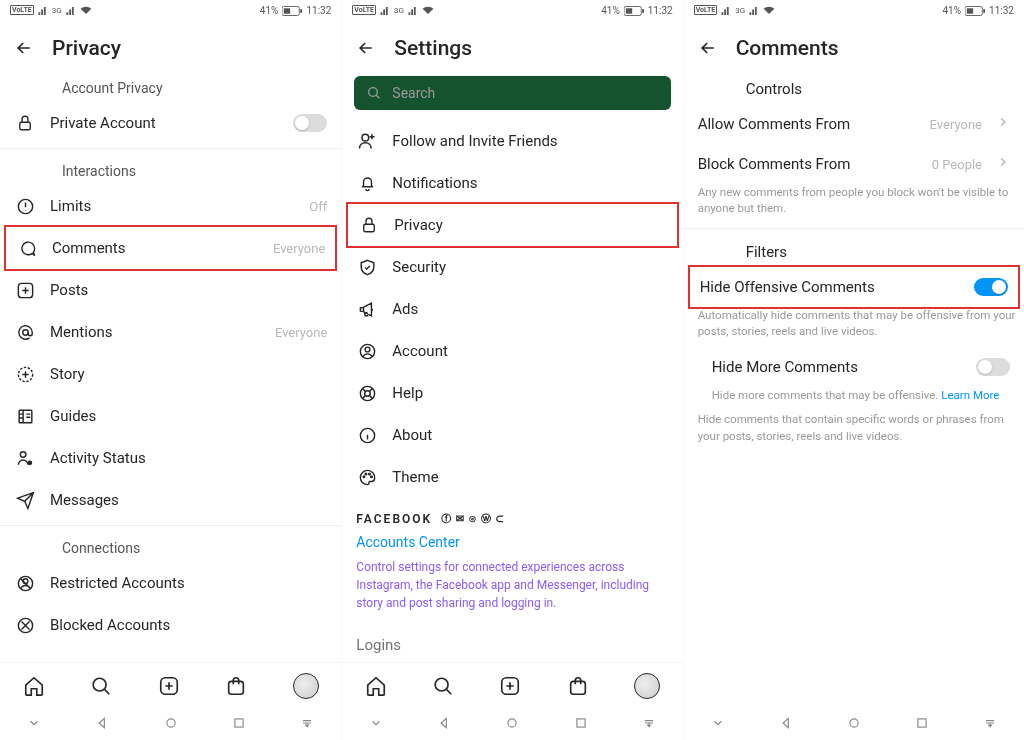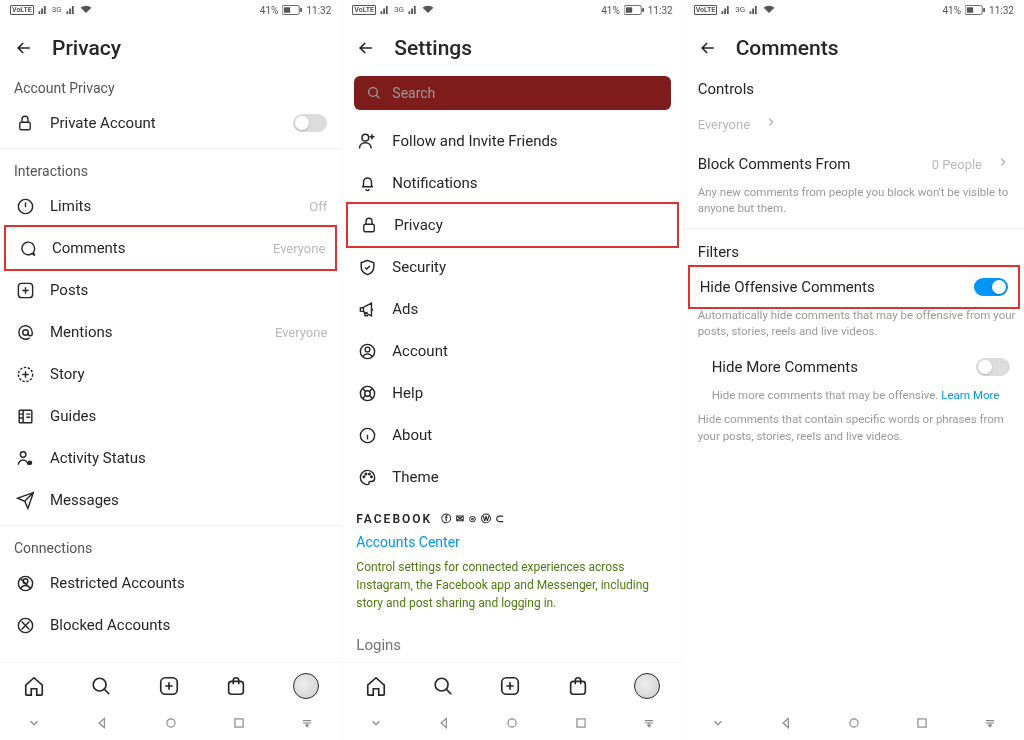--- a/index.html
+++ b/index.html
@@ -23,54 +23,55 @@
   
   .status-bar {
     height: 20px;
     display: flex;
     align-items: center;
     justify-content: space-between;
     padding: 0 10px;
     font-size: 10px;
     color: #555;
   }
-  .status-left, .status-right { display: flex; align-items: flex-start; gap: 4px; }
+  .status-left, .status-right { display: flex; align-items: flex-end; gap: 4px; }
   .status-left svg, .status-right svg { display:block; }
 
   
   .header {
     display: flex; align-items: center;
     padding: 16px 14px 10px 14px;
     gap: 18px;
   }
   .header .title {
     font-size: 21px;
     font-weight: 500;
     color: #262626;
   }
   .back-icon { width:20px; height:20px; }
 
   
   .search-box {
     margin: 6px 12px 10px 12px;
-    background: #7f1d1d;
+    background: #14532d;
     border-radius: 6px;
     height: 34px;
     display: flex;
     align-items: center;
     padding: 0 12px;
     gap: 10px;
     color: #9a9a9a;
     font-size: 14px;
   }
 
   .section-label {
     font-size: 14px;
     color: #555;
     padding: 10px 14px 6px 14px;
+    margin-left: 48px;
   }
   .section-label.big { color: #262626; font-size: 15px; }
 
   .row {
     display: flex;
     align-items: center;
     padding: 10px 14px;
     gap: 14px;
     font-size: 15px;
     color: #262626;
@@ -115,21 +116,21 @@
 
   .fb-heading {
     font-size: 12px;
     letter-spacing: 2px;
     font-weight: 600;
     padding: 14px 14px 4px 14px;
     display:flex; align-items:center; gap:9px;
   }
   .fb-icons { font-size: 10px; letter-spacing: 1px; }
   .link { color:#0095f6; padding: 4px 14px; font-size: 14px; }
-  .desc { font-size: 12px; color:#4d7c0f; padding: 4px 14px 10px 14px; line-height:1.5; }
+  .desc { font-size: 12px; color:#8b5cf6; padding: 4px 14px 10px 14px; line-height:1.5; }
 
   .logins-label { font-size:15px; color:#737373; padding: 14px 14px 6px 14px; }
 
   
   .bottom-nav {
     display:flex; justify-content: space-around; align-items:center;
     height: 46px;
     border-top: 1px solid rgba(0,0,0,0.04);
   }
   .bottom-nav .nav-icon { width:22px; height:22px; display:flex; align-items:center; justify-content:center; }
@@ -570,20 +571,21 @@
           <path d="M19 12H5M11 18l-6-6 6-6"></path>
         </svg>
     </span>
     <span class="title">Comments</span>
   </div>
 
   <div class="content">
     <div class="section-label big">Controls</div>
 
     <div class="row">
+      <span class="label">Allow Comments From</span>
       <span class="value">Everyone</span>
       <span class="chev"><svg width="14" height="14" viewBox="0 0 24 24" fill="none" stroke="#b8b8b8" stroke-width="2.5">
             <path d="M9 6l6 6-6 6"></path>
           </svg></span>
     </div>
     <div class="row">
       <span class="label">Block Comments From</span>
       <span class="value">0 People</span>
       <span class="chev"><svg width="14" height="14" viewBox="0 0 24 24" fill="none" stroke="#b8b8b8" stroke-width="2.5">
             <path d="M9 6l6 6-6 6"></path>

